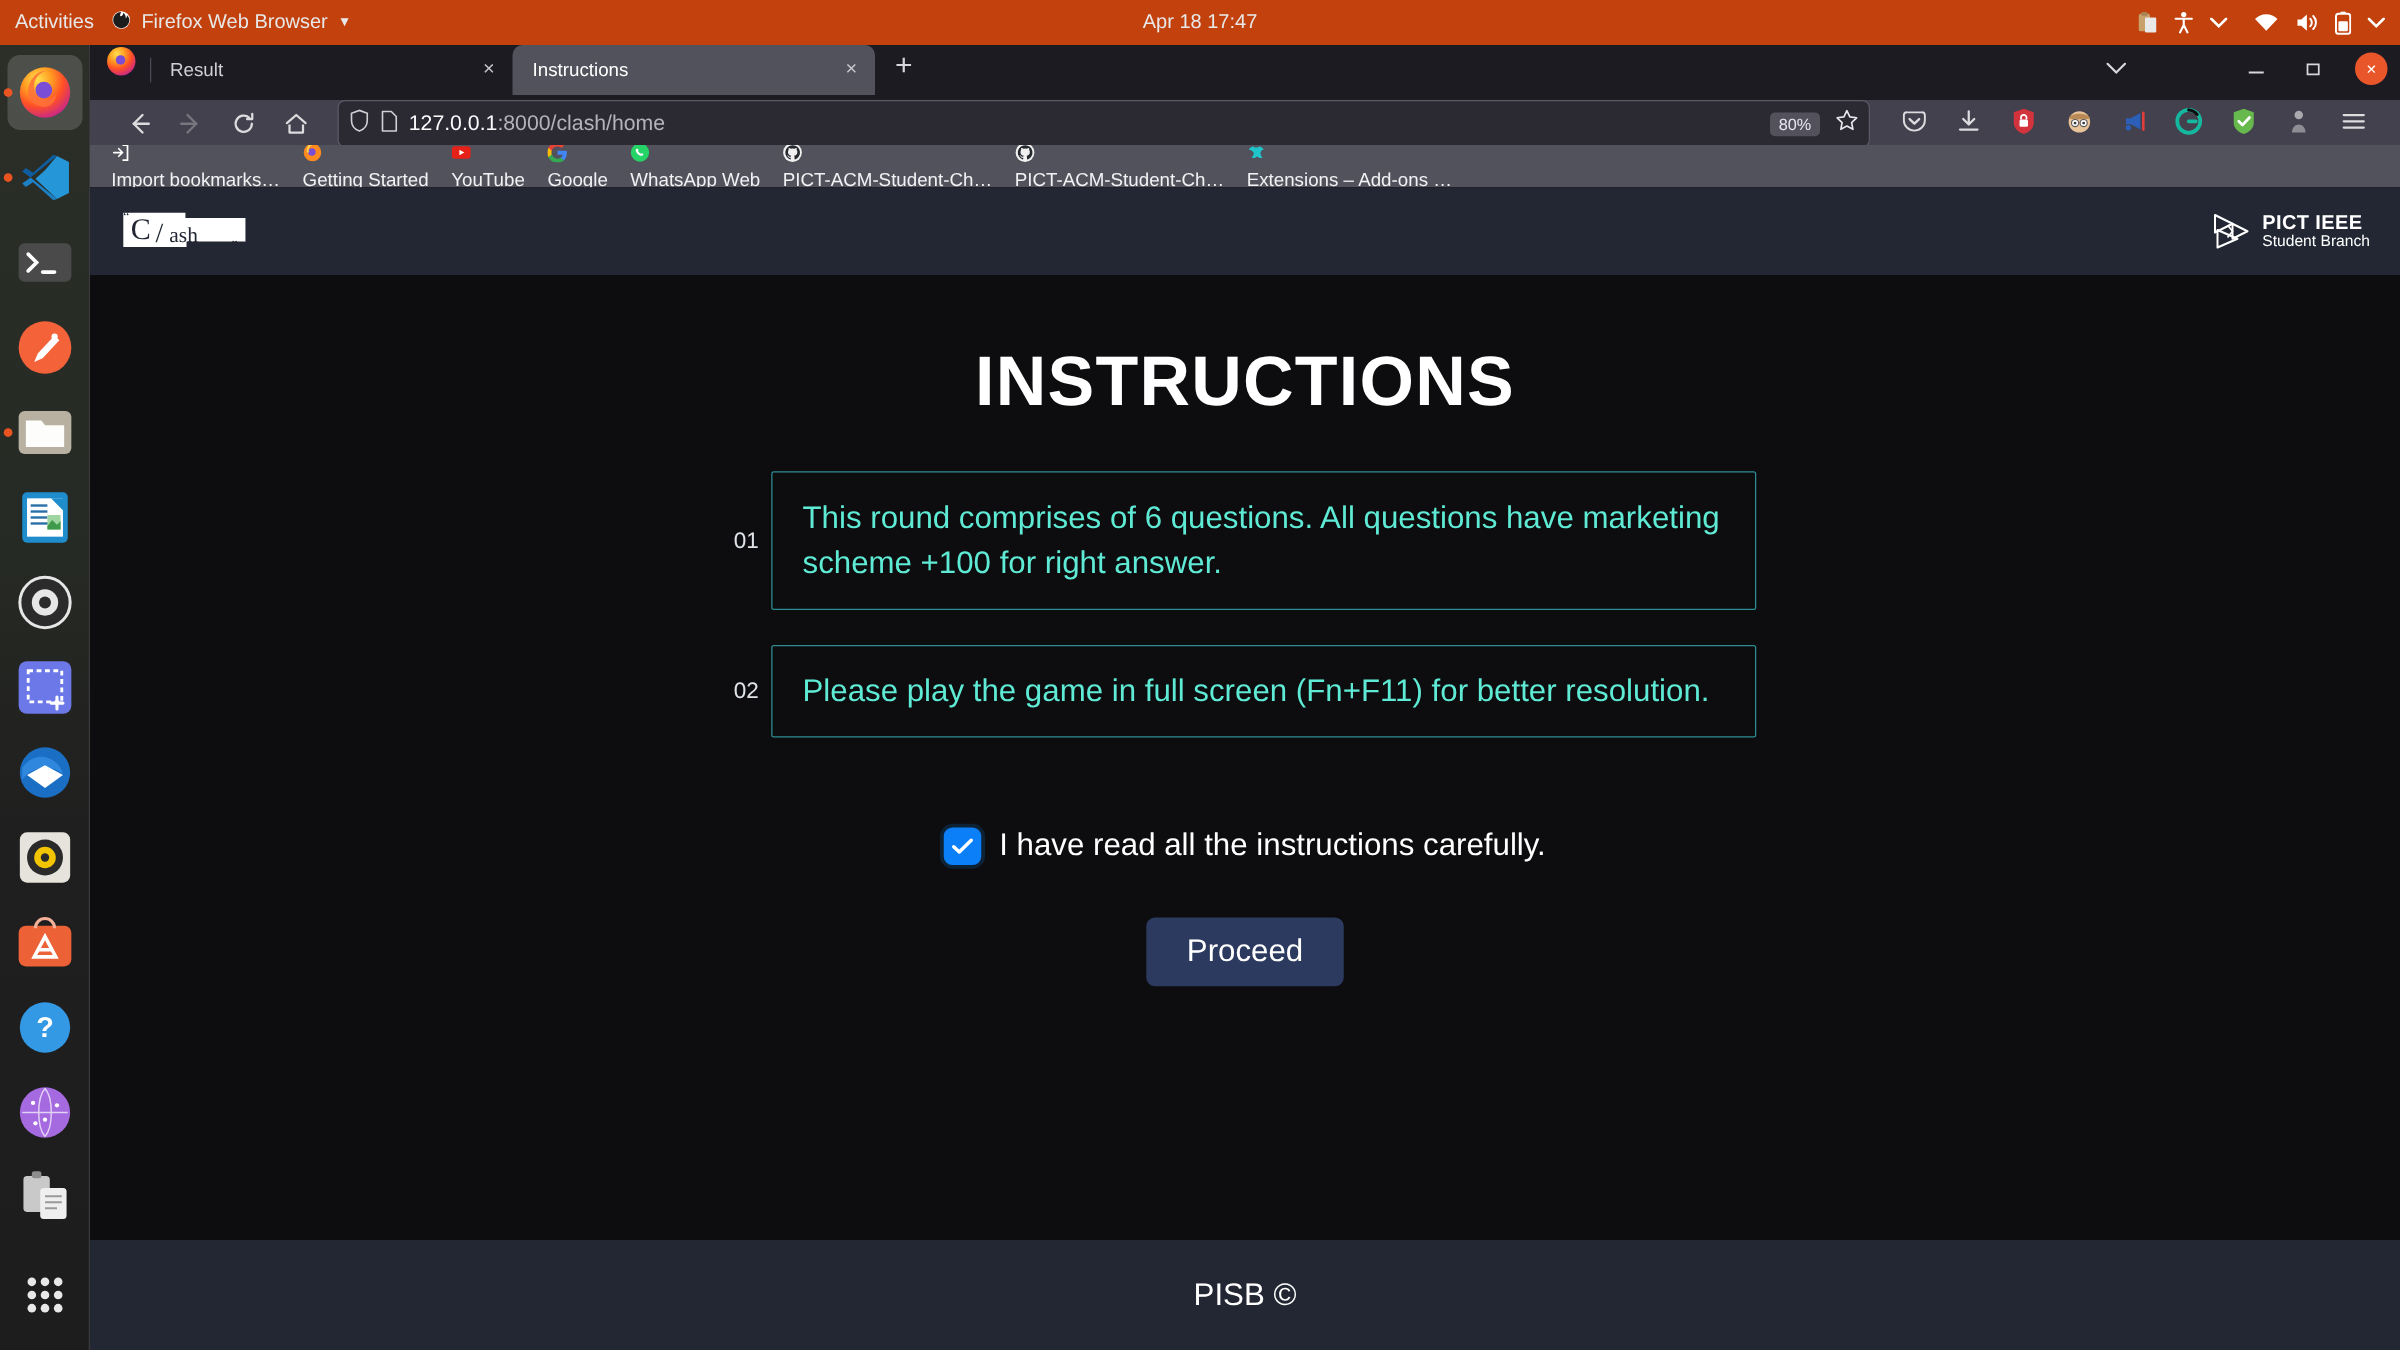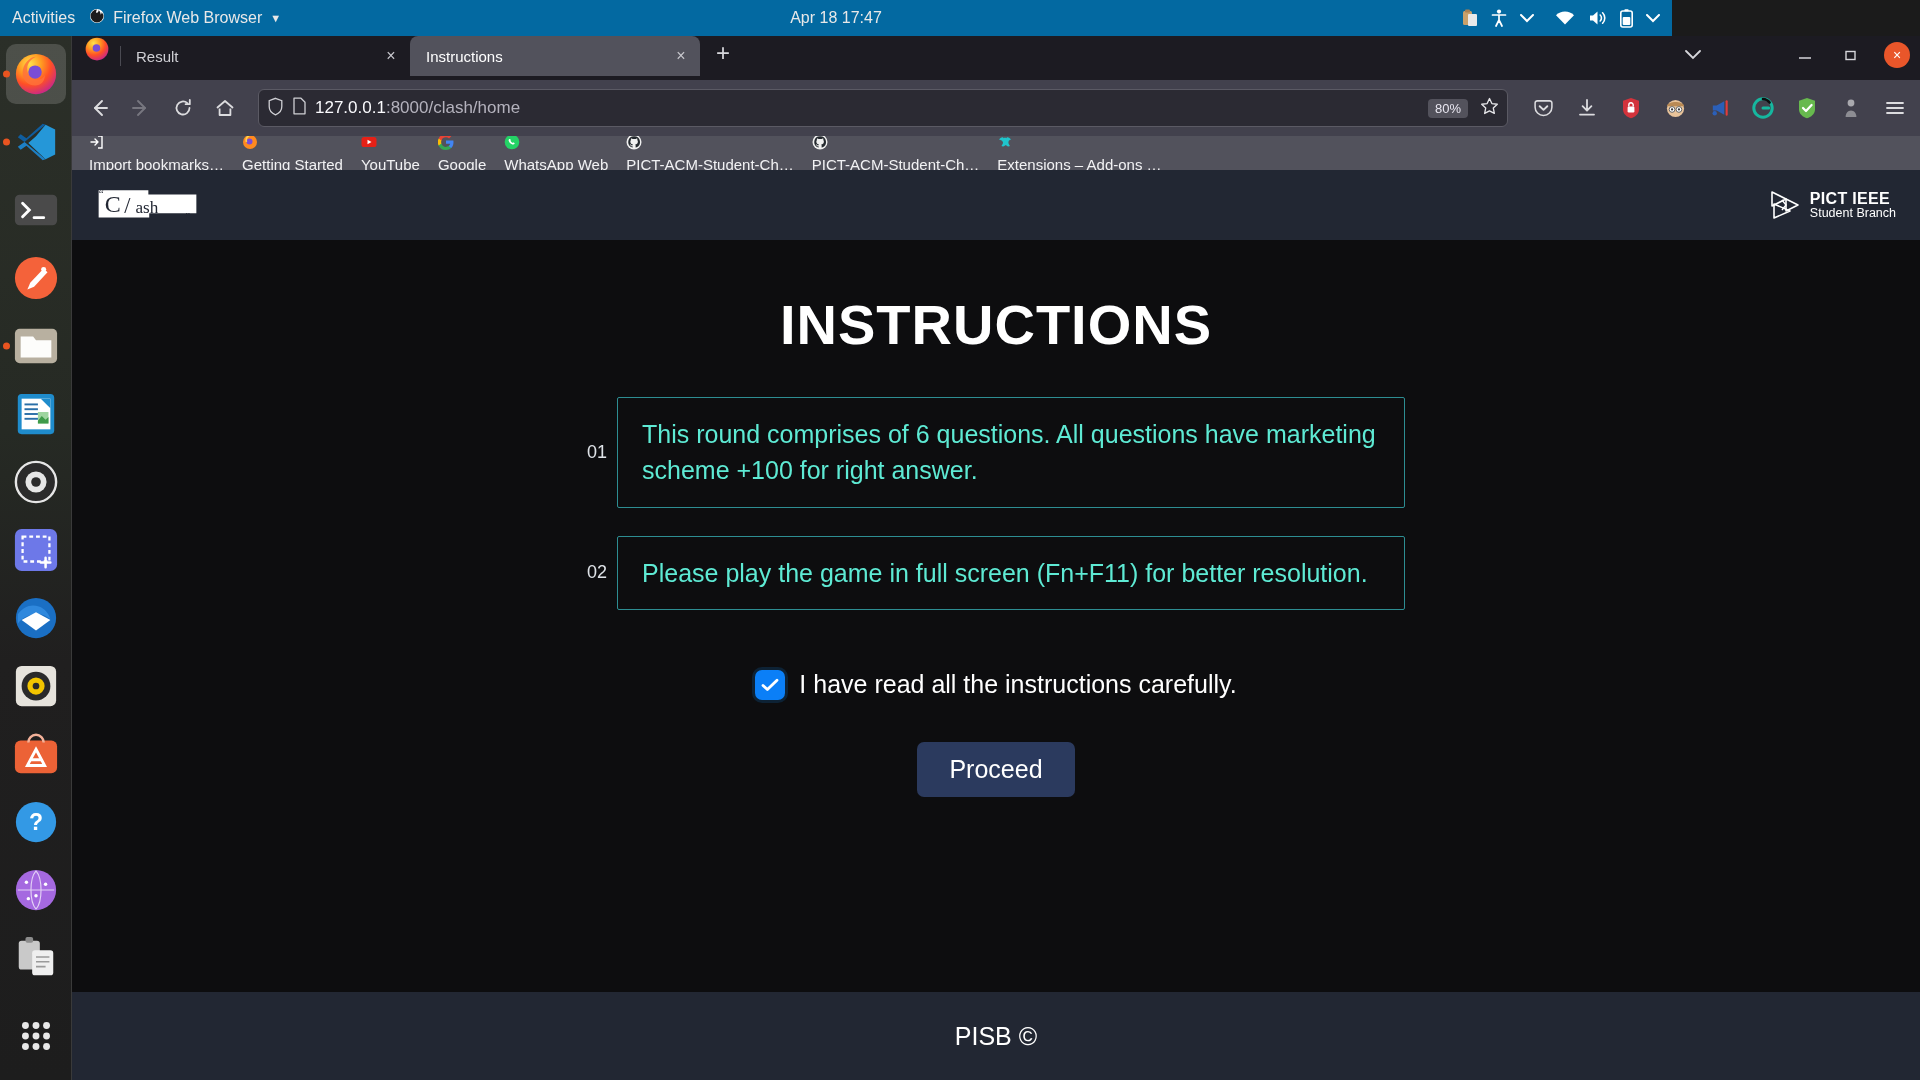--- a/index.html
+++ b/index.html
@@ -5,22 +5,22 @@
   * { box-sizing: border-box; margin: 0; padding: 0; }
   html, body {
     width: 1920px; height: 1080px;
     overflow: hidden;
     background: #1b1b1b;
     font-family: "Liberation Sans", sans-serif;
   }
 
   
   #top-bar {
-    position: absolute; top: 0; left: 0; width: 1672px; height: 36px;
-    background: #0369a1; color: #ffffff;
+    position: absolute; top: 0; left: 0; width: 1920px; height: 36px;
+    background: #c2410c; color: #ffffff;
     display: flex; align-items: center;
     font-size: 16px;
   }
   #top-bar .activities { padding: 0 14px 0 12px; color: #e8e8e8; }
   #top-bar .app-menu { display: flex; align-items: center; gap: 8px; color: #e8e8e8; }
   #top-bar .clock {
     position: absolute; left: 0; right: 0; text-align: center;
     color: #e8e8e8; pointer-events: none;
   }
   #top-bar .tray {
@@ -97,22 +97,22 @@
     width: 26px; height: 26px; display: flex; align-items: center; justify-content: center;
     color: #d6d6db; font-size: 15px;
   }
   .win-btn.close {
     background: #e9562a; border-radius: 50%; color: #fff; font-size: 14px;
   }
   .list-all-tabs { margin-right: 66px; color: #d6d6db; }
 
   
   #navbar {
-    height: 56px; background: #42414d;
-    display: flex; align-items: center; padding: 0 8px; gap: 4px;
+    height: 36px; background: #42414d;
+    display: flex; align-items: flex-start; padding: 0 20px; gap: 4px;
   }
   .nav-btn {
     width: 38px; height: 38px; border-radius: 6px;
     display: flex; align-items: center; justify-content: center;
     color: #dcdcdf;
   }
   .nav-btn.disabled { color: #77767f; }
   #urlbar {
     flex: 1; height: 38px; margin: 0 10px;
     background: #2b2a33; border: 1px solid #5b5a64; border-radius: 6px;
@@ -173,21 +173,21 @@
   }
   .instr-num {
     color: #dfe3e8; font-size: 18px; width: 30px; flex: none; text-align: left;
   }
   .instr-box {
     flex: 1; border: 1.6px solid #2d8d92; border-radius: 2px;
     padding: 18px 24px; color: #5eead4; font-size: 25px; line-height: 1.45;
     background: transparent;
   }
   #agree-row {
-    display: flex; align-items: center; gap: 14px; margin-top: 32px;
+    display: flex; align-items: center; gap: 14px; margin-top: 44px;
   }
   #agree-box {
     width: 30px; height: 30px; border-radius: 7px; flex: none;
     background: #0b7ff7; display: flex; align-items: center; justify-content: center;
     box-shadow: 0 0 0 3px #0d2235;
   }
   #agree-box svg { display: block; }
   #agree-label { color: #ffffff; font-size: 25px; }
   #proceed {
     margin-top: 42px;

